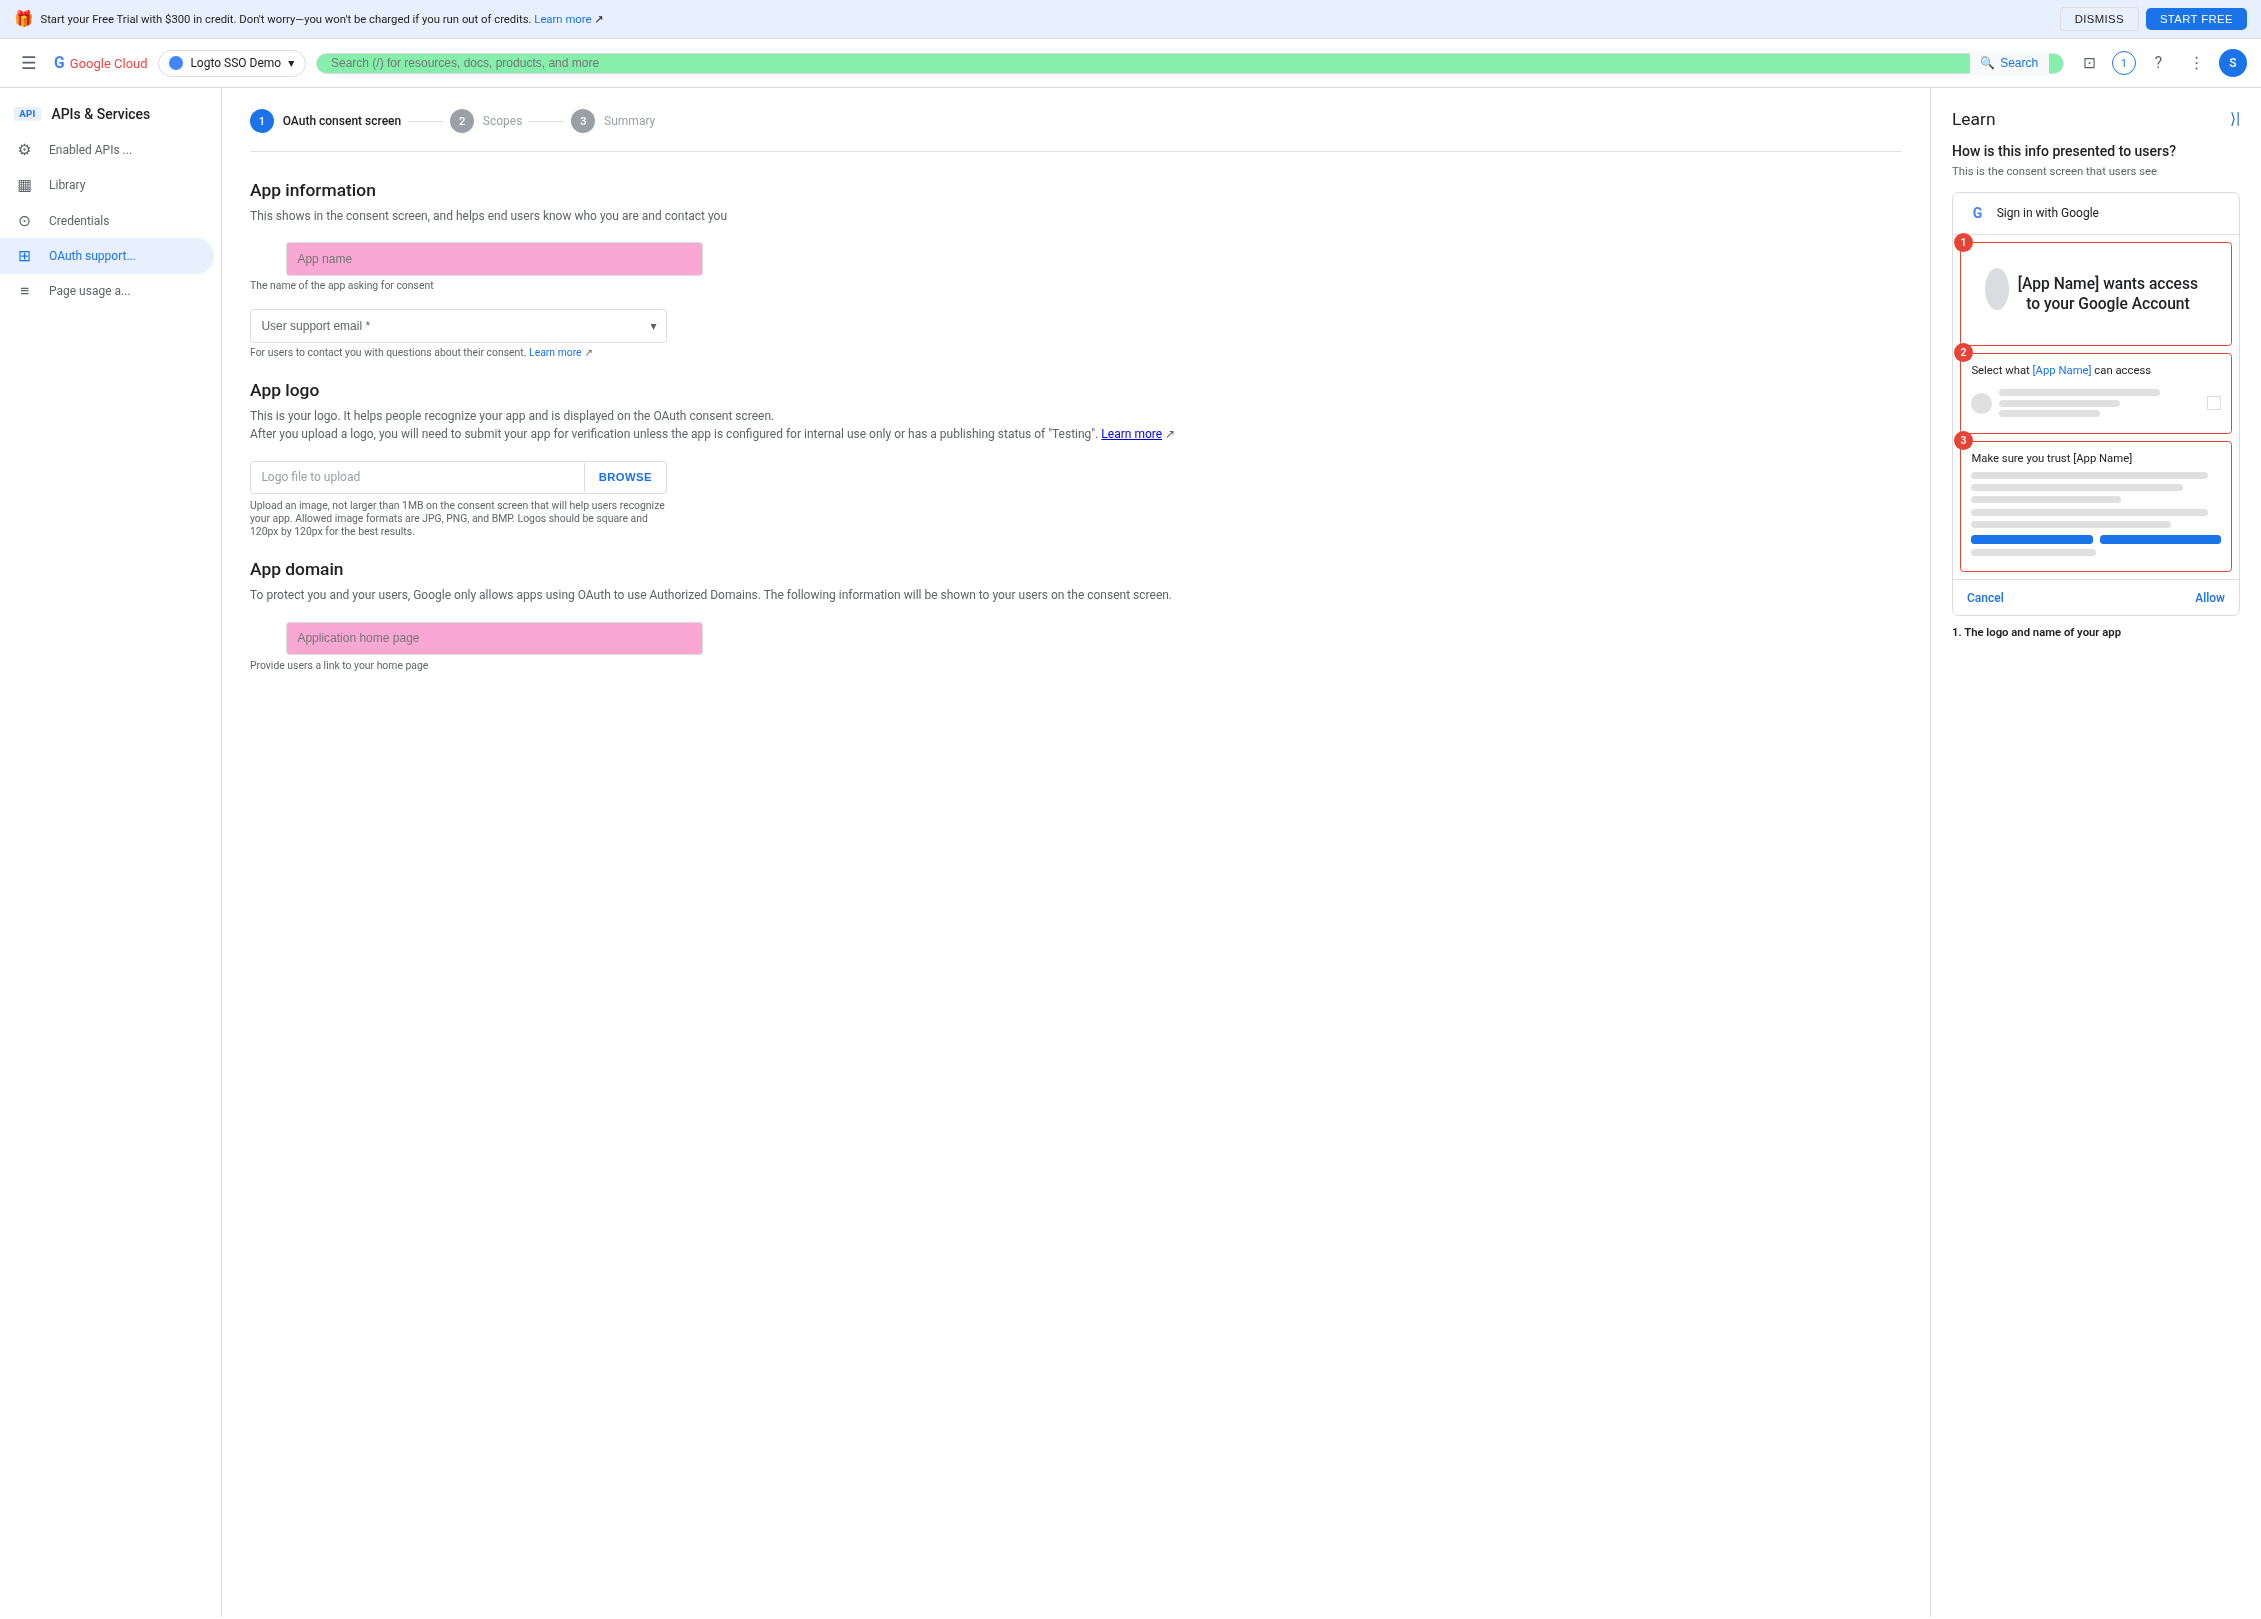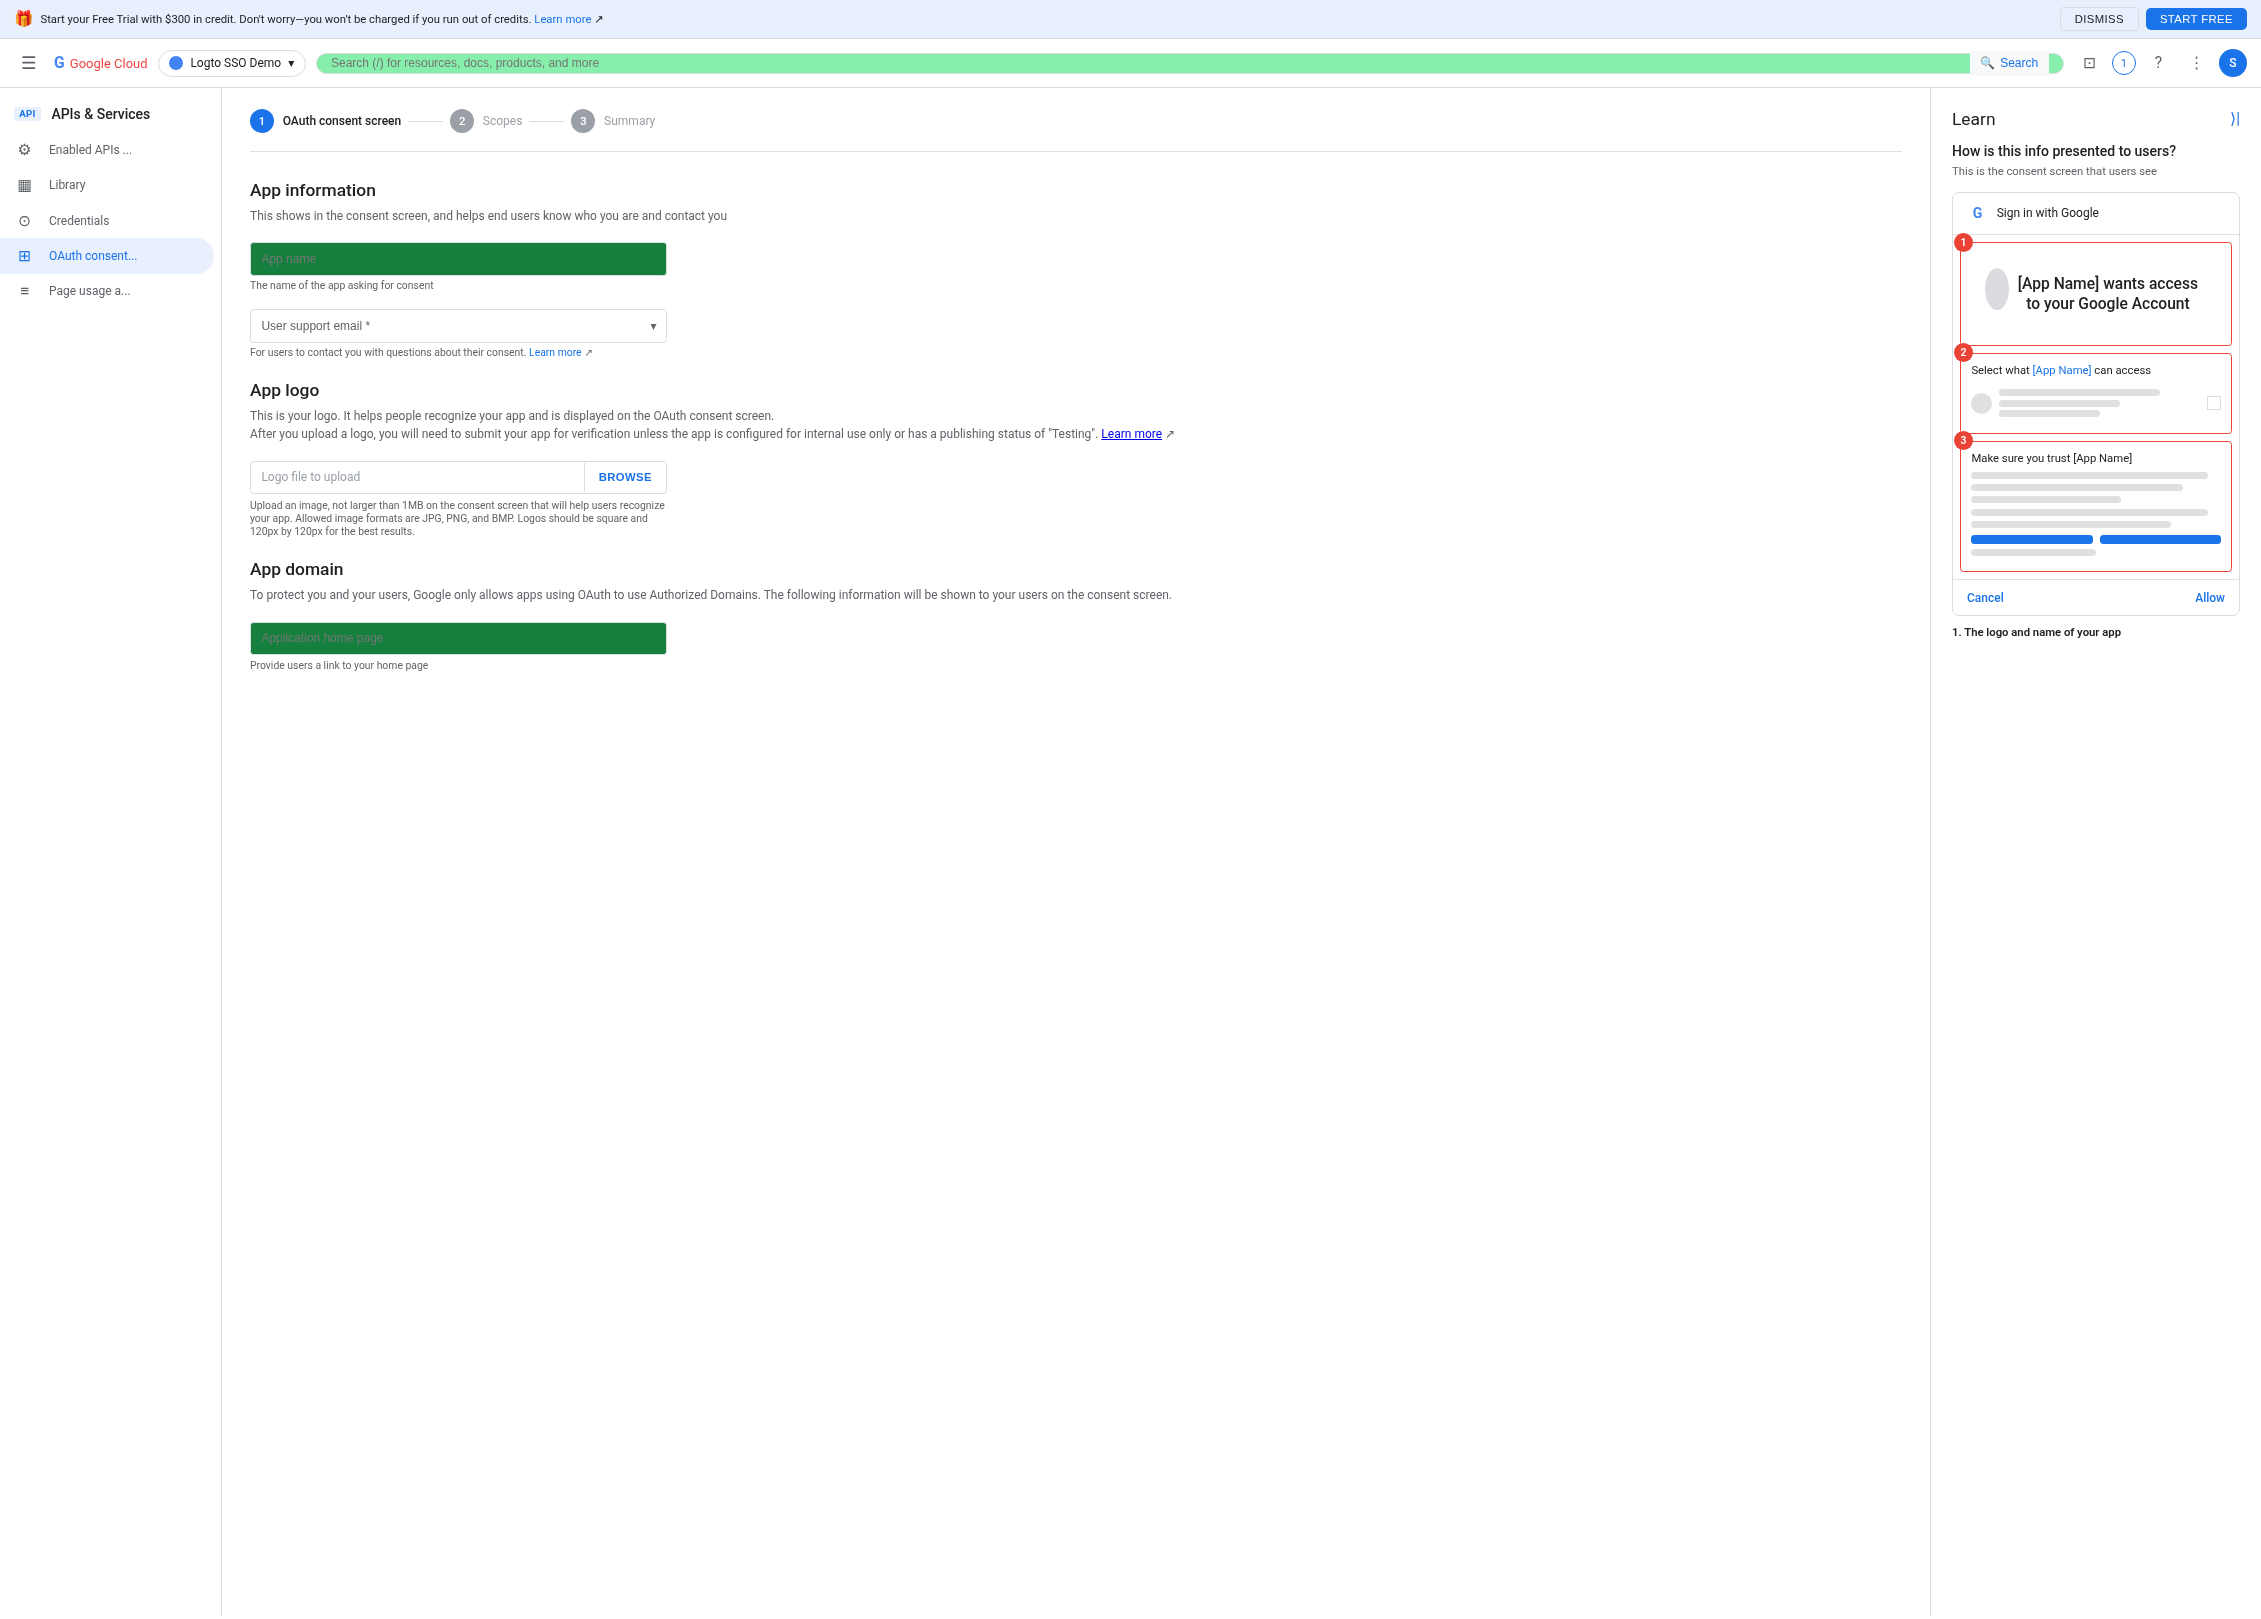--- a/index.html
+++ b/index.html
@@ -193,21 +193,22 @@
     .form-group { margin-bottom: 17.4px; }
     .form-input {
       width: 100%;
       max-width: 417px;
       border: 0.9px solid #dadce0;
       border-radius: 3.5px;
       padding: 8.7px 10.4px;
       font-size: 12px;
       color: #202124;
       outline: none;
-      background: #15803d;
+      background: #f9a8d4;
+      margin-left: 36px;
     }
     .form-hint { font-size: 10.4px; color: #5f6368; margin-top: 3.5px; }
     .form-hint a { color: #1a73e8; text-decoration: none; }
 
     .select-wrapper {
       position: relative;
       max-width: 417px;
     }
     .form-select {
       width: 100%;
@@ -422,21 +423,21 @@
     <div class="sidebar-item">
       <span class="item-icon">▦</span>
       <span>Library</span>
     </div>
     <div class="sidebar-item">
       <span class="item-icon">⊙</span>
       <span>Credentials</span>
     </div>
     <div class="sidebar-item active">
       <span class="item-icon">⊞</span>
-      <span>OAuth consent...</span>
+      <span>OAuth support...</span>
     </div>
     <div class="sidebar-item">
       <span class="item-icon">≡</span>
       <span>Page usage a...</span>
     </div>
   </aside>
 
   <div class="content-wrapper">
 
     <main class="main-content">

